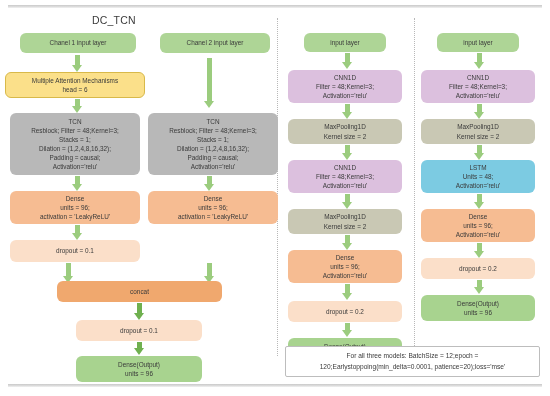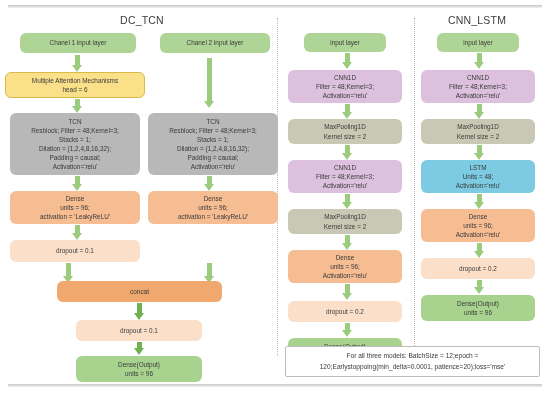--- a/index.html
+++ b/index.html
@@ -32,21 +32,20 @@
     top: 18px;
     height: 338px;
     border-left: 1px dotted #b8b8b8;
     width: 0;
   }
 
   .col-title {
     position: absolute;
     font-size: 10.5px;
     color: #3b3b3b;
-    text-align: center;
     letter-spacing: 0.2px;
     white-space: nowrap;
   }
 
   .node {
     position: absolute;
     box-sizing: border-box;
     border-radius: 6px;
     display: flex;
     flex-direction: column;
@@ -116,21 +115,20 @@
 
 <div id="page">
 
   <div class="rule top"></div>
   <div class="rule bottom"></div>
 
   <div class="divider" style="left:277px;"></div>
   <div class="divider" style="left:414px;"></div>
 
   <div class="col-title" style="left:92px;  top:14px; width:100px;">DC_TCN</div>
-  <div class="col-title" style="left:427px; top:14px; width:100px;">CNN_LSTM</div>
 
   <div class="node c-green" style="left:20px; top:33px; width:116px; height:20px;">
     <span class="ln">Chanel 1 input layer</span>
   </div>
   <div class="arrow" style="left:72px; top:55px;">
     <div class="shaft" style="height:11px;"></div>
       <div class="head"></div>
   </div>
   <div class="node c-yellow" style="left:5px; top:72px; width:140px; height:26px;">
     <span class="ln">Multiple Attention Mechanisms</span>

